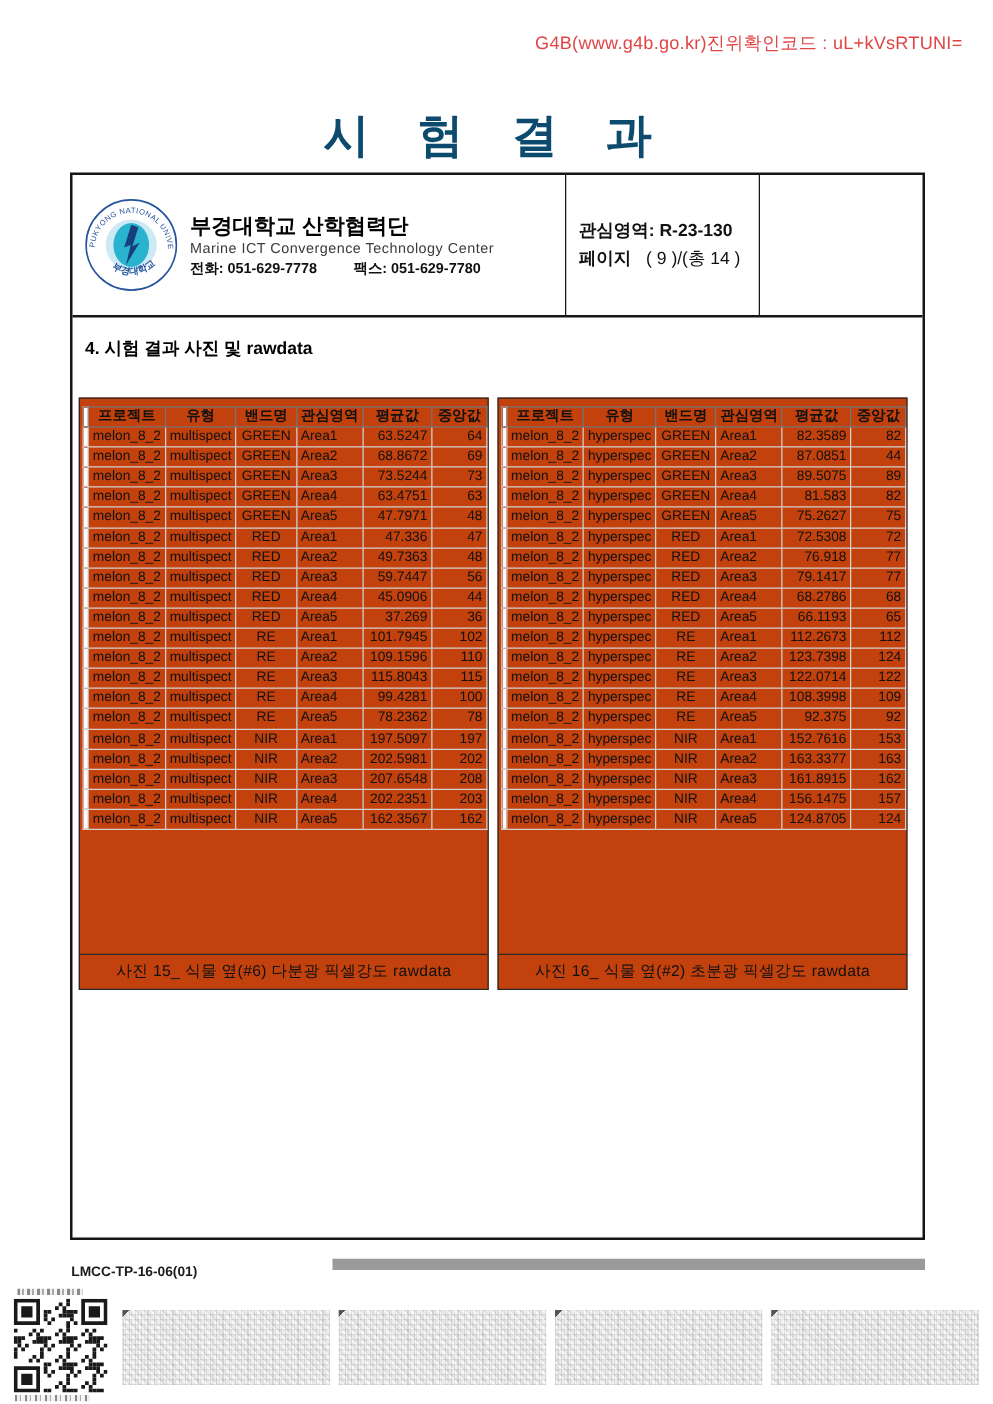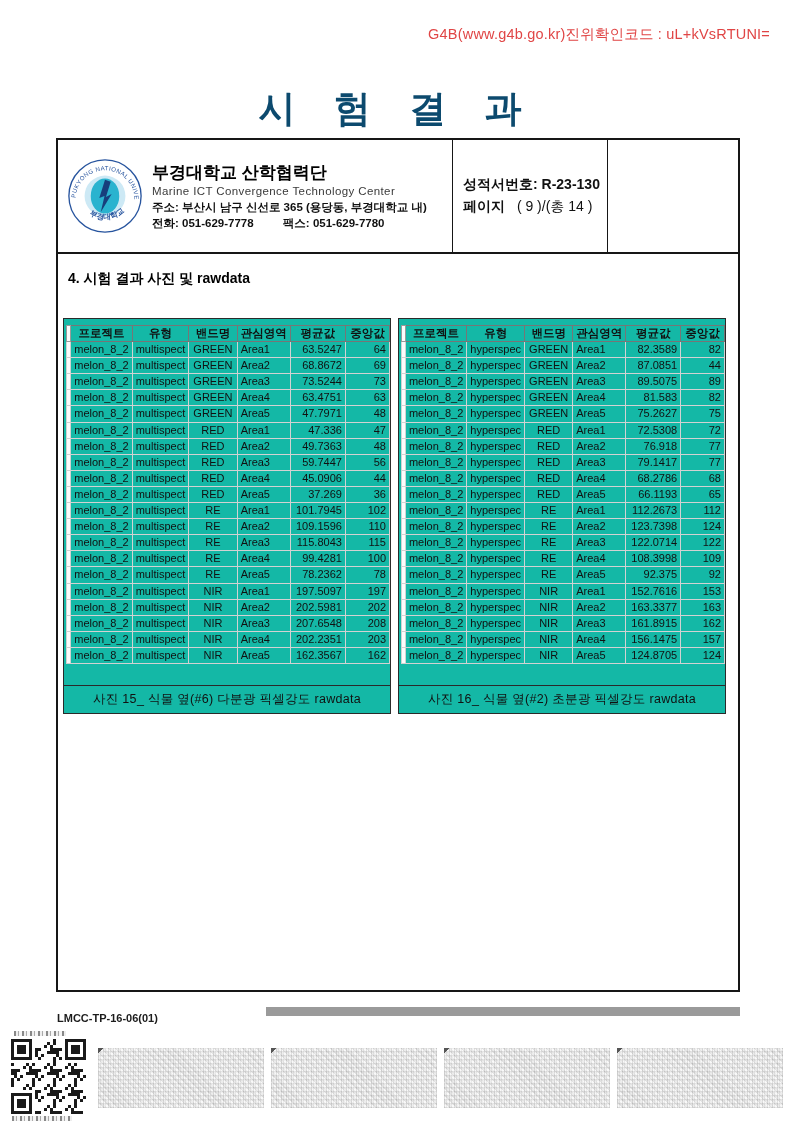--- a/index.html
+++ b/index.html
@@ -29,22 +29,22 @@
   .org-addr{font-size:11.5px;font-weight:bold;margin-top:2px;}
   .org-tel{font-size:11.5px;font-weight:bold;margin-top:1px;}
   .org-tel .fax{margin-left:26px;}
   .report-line{font-size:14px;font-weight:bold;}
   .page-line{font-size:14px;}
   .page-line .lbl{font-weight:bold;margin-right:8px;}
 
   .section-heading{margin:16px 0 0 10px;font-size:14px;font-weight:bold;color:#000;}
 
   
-  .panel{position:absolute;top:318px;width:328px;height:396px;border:1.5px solid #2a2a2a;
-         box-sizing:border-box;background:#14b8a6;}
+  .panel{position:absolute;top:318px;width:328px;height:474px;border:1.5px solid #2a2a2a;
+         box-sizing:border-box;background:#c2410c;}
   .panel.left{left:63px;}
   .panel.right{left:398px;}
   .caption{position:absolute;left:0;right:0;bottom:0;height:27px;border-top:1.5px solid #2a2a2a;
            display:flex;align-items:center;justify-content:center;font-size:12.5px;color:#111;
            letter-spacing:0.3px;}
 
   
   .xl-table{position:absolute;left:2px;top:6px;border-collapse:collapse;font-size:11px;
             table-layout:fixed;}
   .xl-table th,.xl-table td{padding:0 3px;height:15.1px;line-height:15.1px;overflow:hidden;
@@ -98,31 +98,30 @@
             </text>
             <path id="arcBot" d="M 13,44 A 28,28 0 0 0 67,44" fill="none"></path>
             <text font-size="8" fill="#27549e" font-weight="bold" font-family="Liberation Sans, sans-serif">
               <textPath href="#arcBot" startOffset="26%">부경대학교</textPath>
             </text>
           </svg>
         </div>
         <div class="org-lines">
           <div class="org-name">부경대학교 산학협력단</div>
           <div class="org-en">Marine ICT Convergence Technology Center</div>
-          <div class="org-addr">주소: 부산시 남구 신선로 365 (용당동, 부경대학교 내)</div>
           <div class="org-tel">
             <span>전화: 051-629-7778</span>
             <span class="fax">팩스: 051-629-7780</span>
           </div>
         </div>
       </div>
 
       <div class="cell-report">
         <div class="report-line">
-          <span>성적서번호:</span>
+          <span>관심영역:</span>
           <span>R-23-130</span>
         </div>
         <div class="page-line">
           <span class="lbl">페이지</span>
           <span>( 9 )/(총 14 )</span>
         </div>
       </div>
 
       <div class="cell-extra"></div>
     </div>

